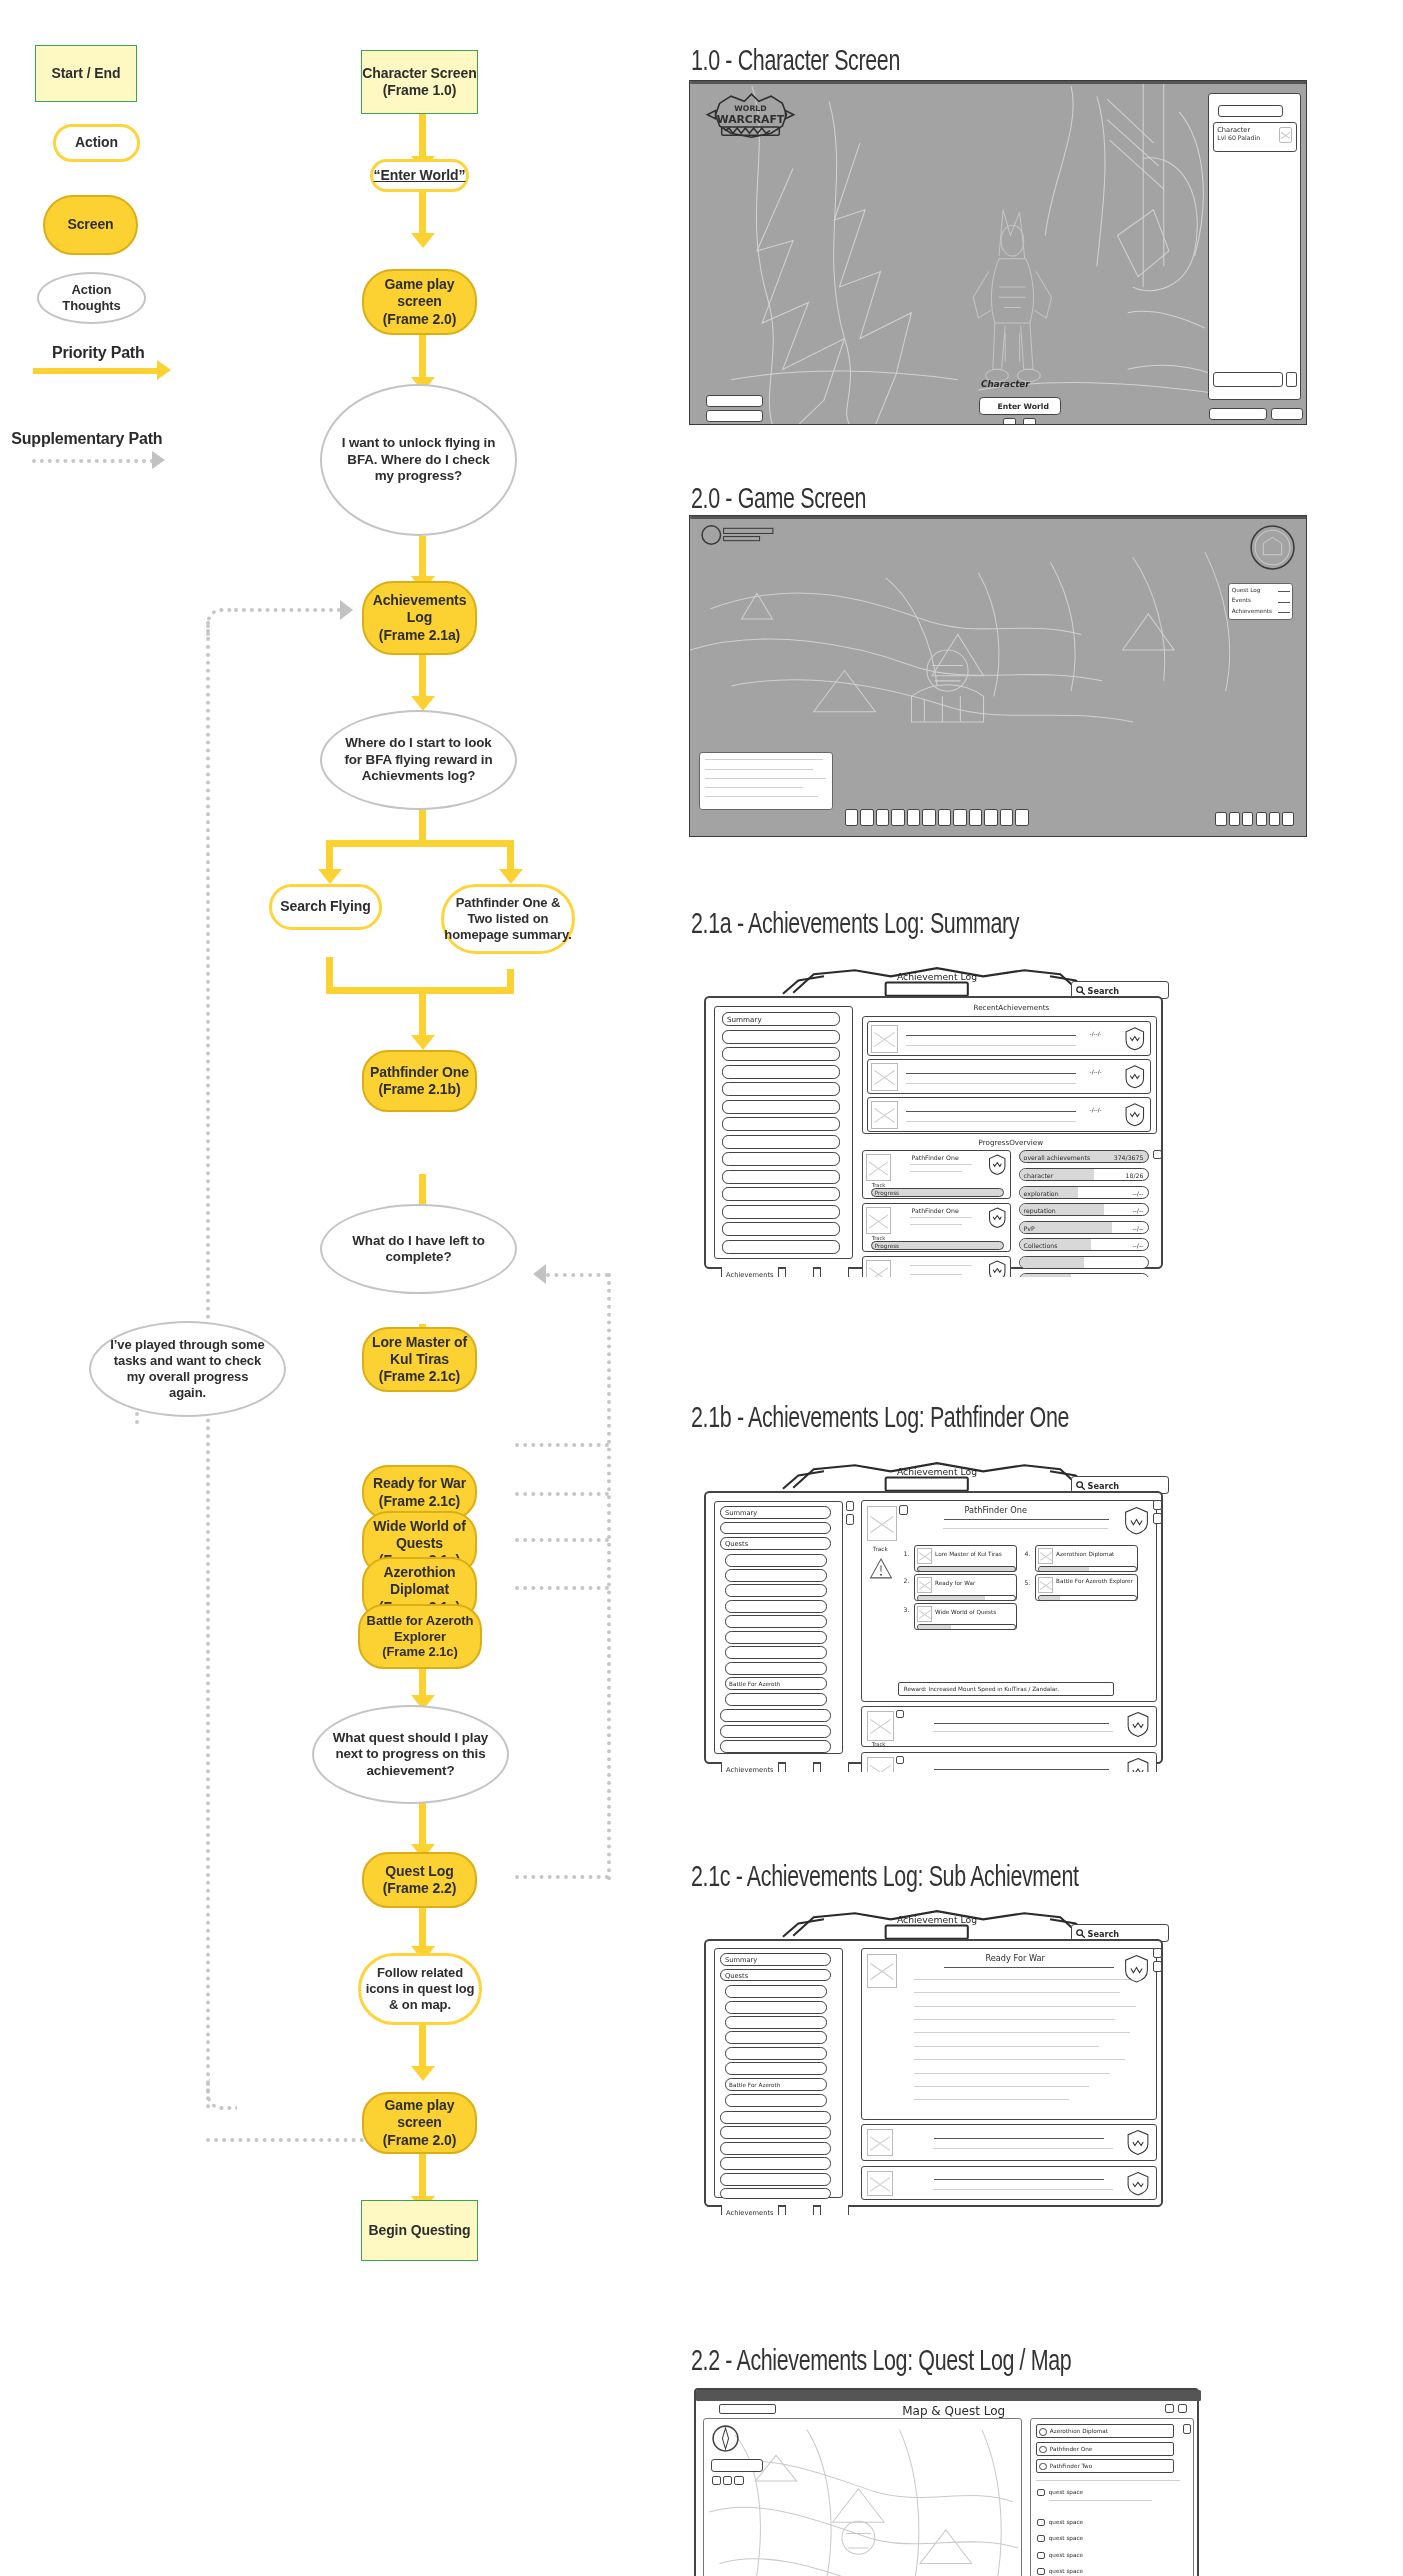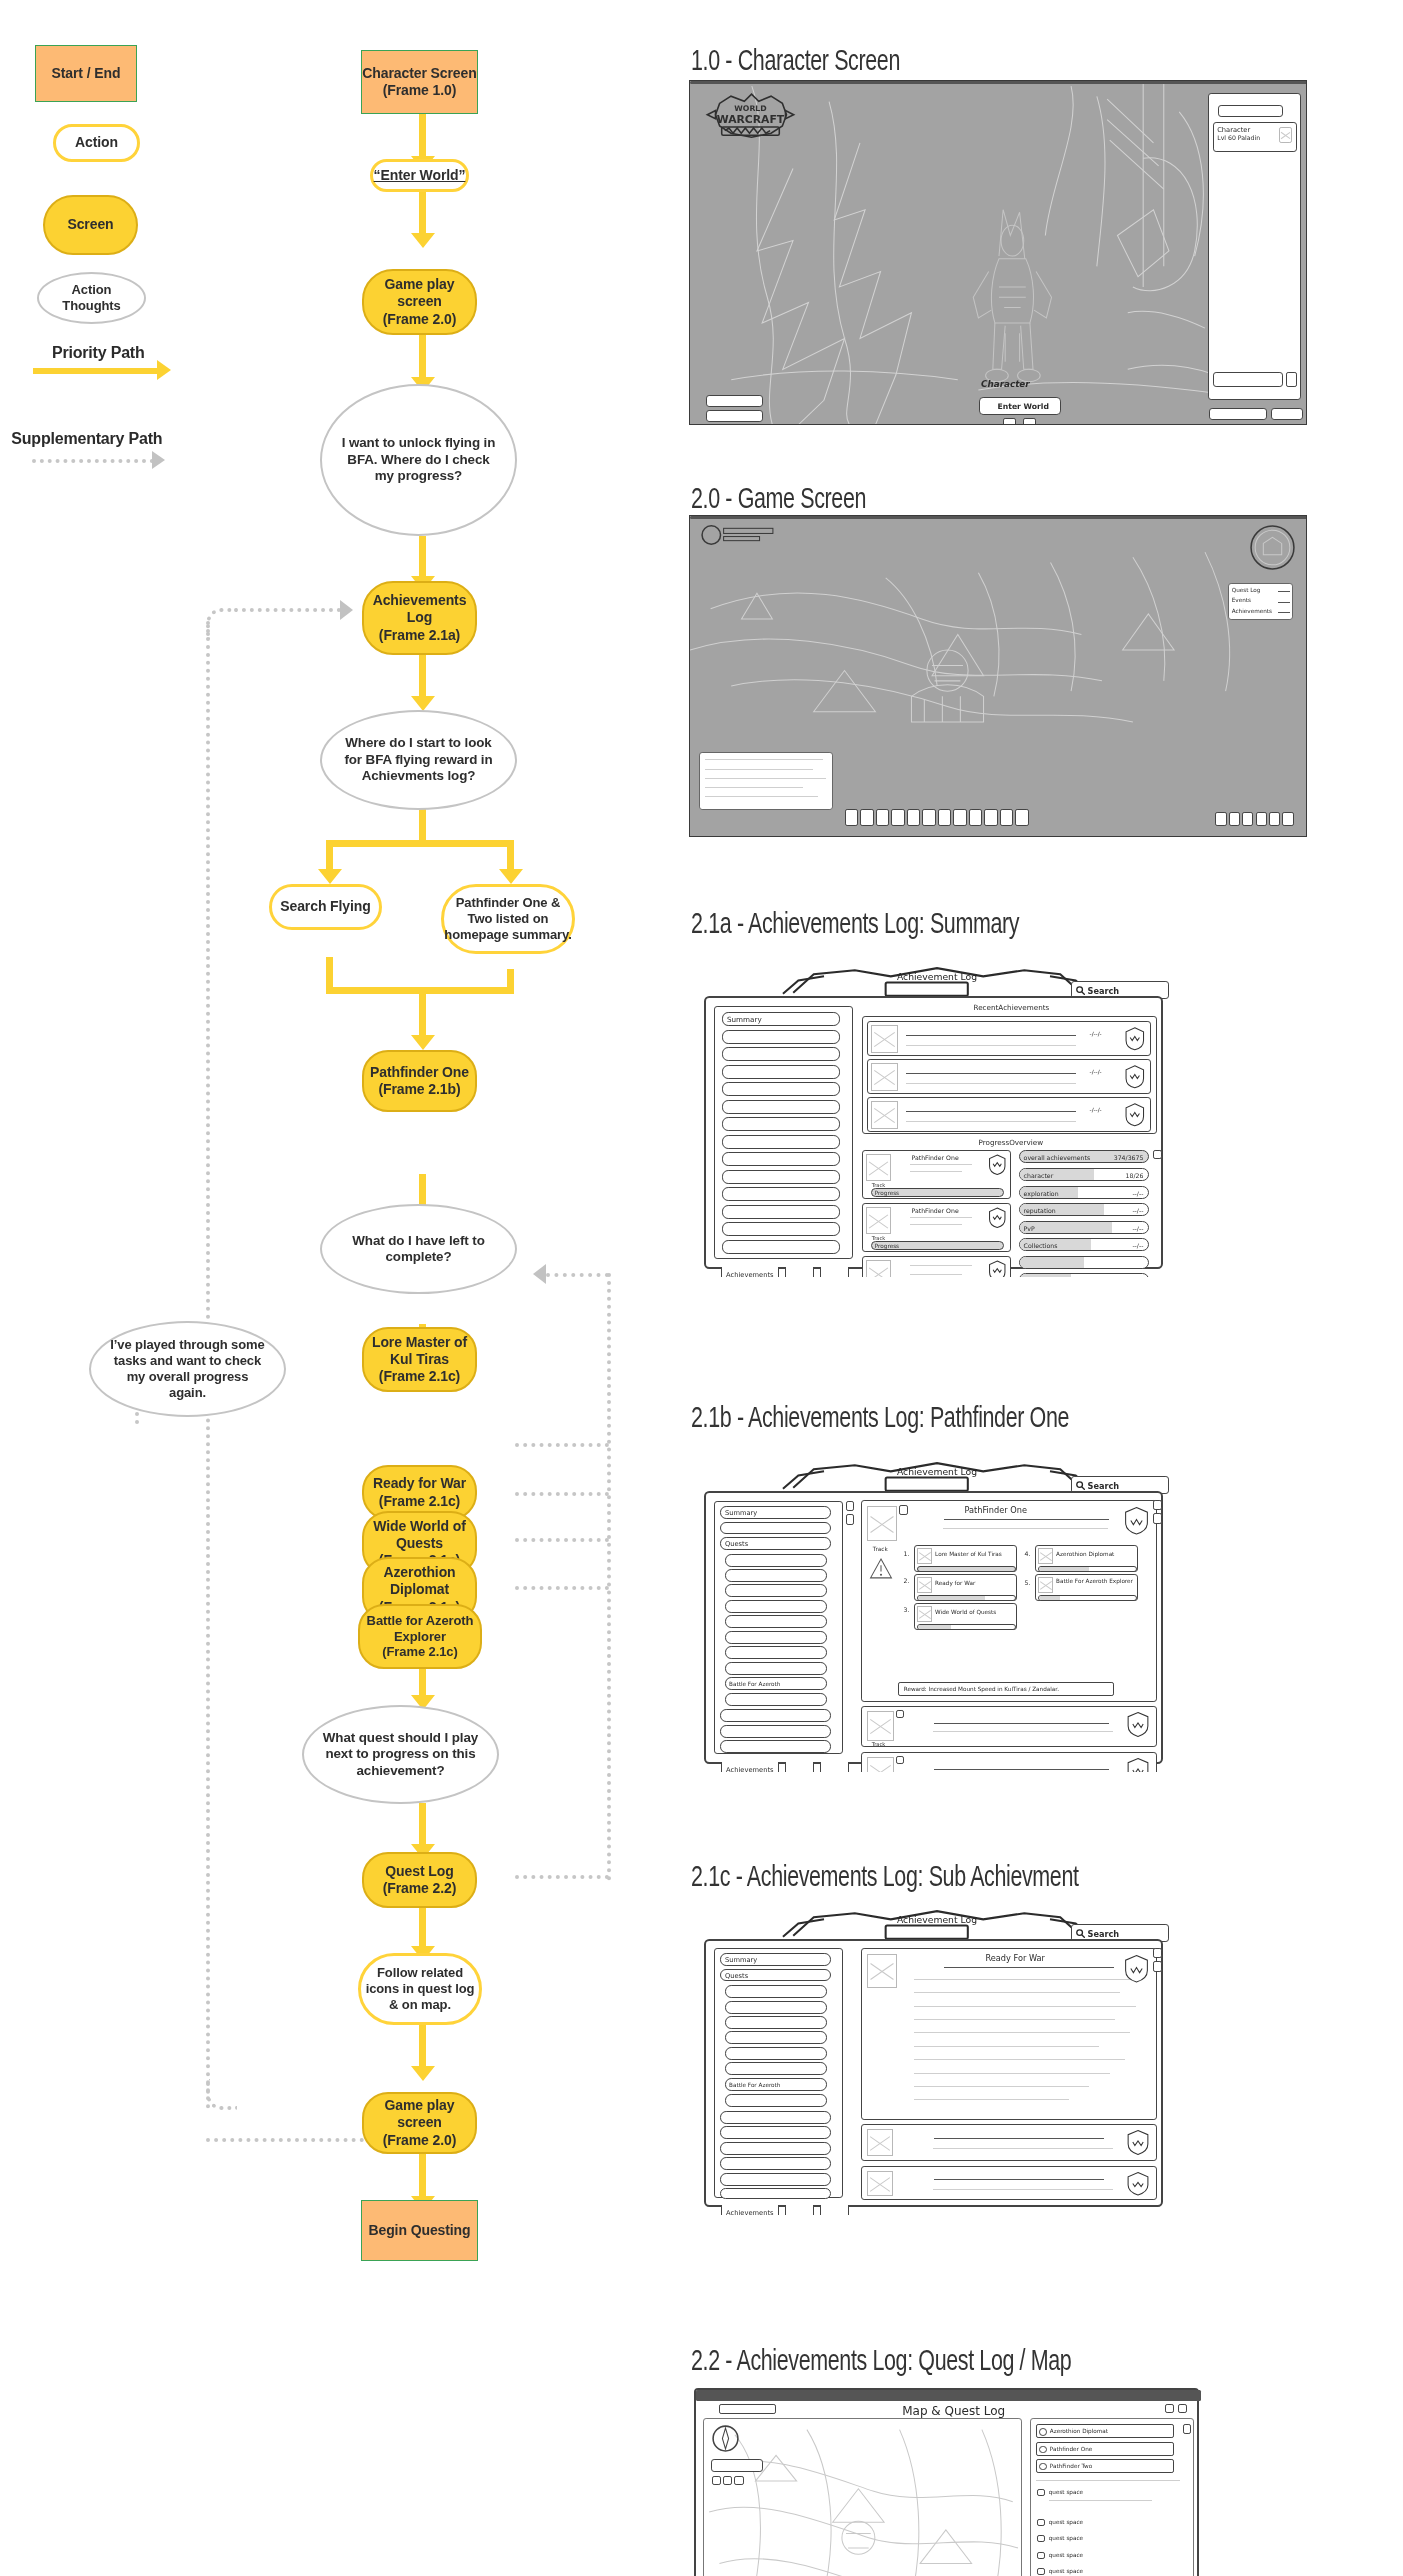--- a/index.html
+++ b/index.html
@@ -16,21 +16,21 @@
   .node {
     position: absolute;
     display: flex; align-items: center; justify-content: center;
     text-align: center;
     font-weight: 700;
     line-height: 1.22;
     color: #2e2e2e;
     letter-spacing: -0.1px;
   }
   .node-start {
-    background: #fdba74;
+    background: #fef9c3;
     border: 1.5px solid #3aa356;
     font-size: 14px;
   }
   .node-action {
     background: #ffffff;
     border: 3.1px solid #FFD33A;
     border-radius: 515px;
     font-size: 14px;
   }
   .node-screen {
@@ -343,21 +343,21 @@
 Diplomat
 (Frame 2.1c)</span>
 </div>
 
 <div class="node node-screen" style="left:358px; top:1604px; width:124px; height:65px; border-radius:26px; font-size:13px;">
   <span style="white-space:pre-line;">Battle for Azeroth
 Explorer
 (Frame 2.1c)</span>
 </div>
 
-<div class="node node-thought" style="left:302px; top:1705px; width:197px; height:99px;align-items:center;">
+<div class="node node-thought" style="left:312px; top:1705px; width:197px; height:99px;align-items:center;">
   <span>What quest should I play next to progress on this achievement?</span>
 </div>
 
 <div class="node node-screen" style="left:362px; top:1852px; width:115px; height:56px; border-radius:26px;">
   <span style="white-space:pre-line;">Quest Log
 (Frame 2.2)</span>
 </div>
 
 <div class="node node-action" style="left:358px; top:1953px; width:124px; height:72px; font-size:13px;">
   <span>Follow related icons in quest log &amp; on map.</span>

